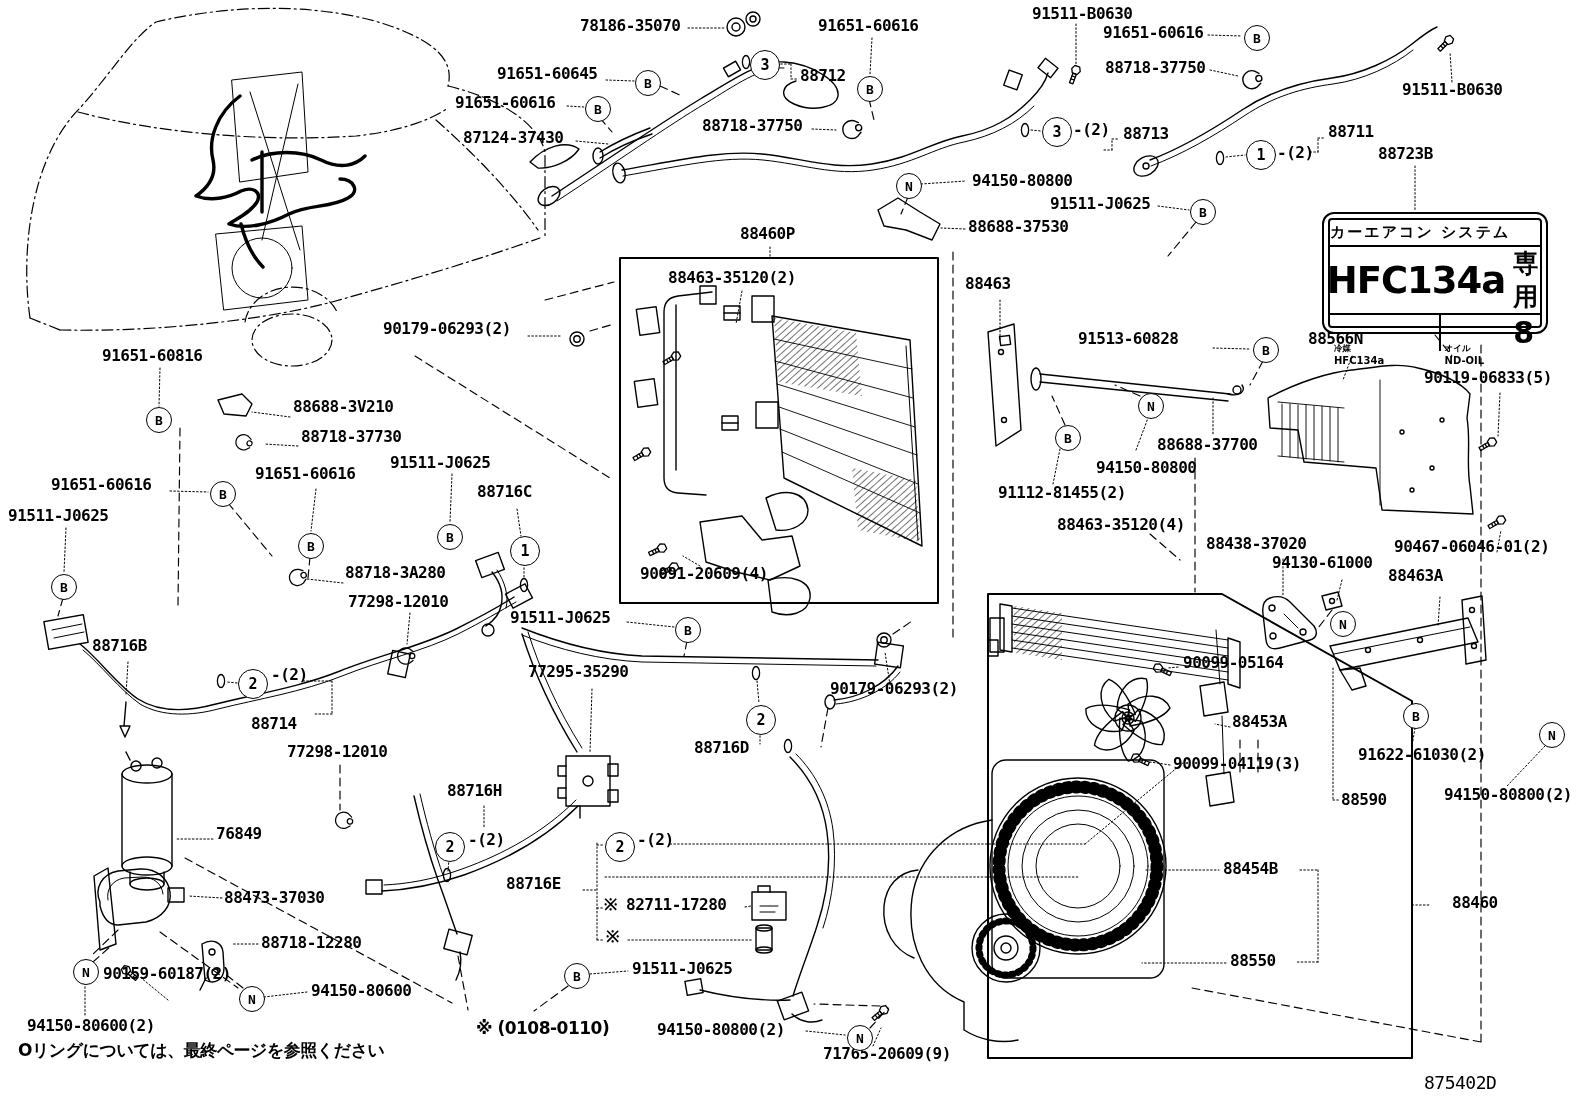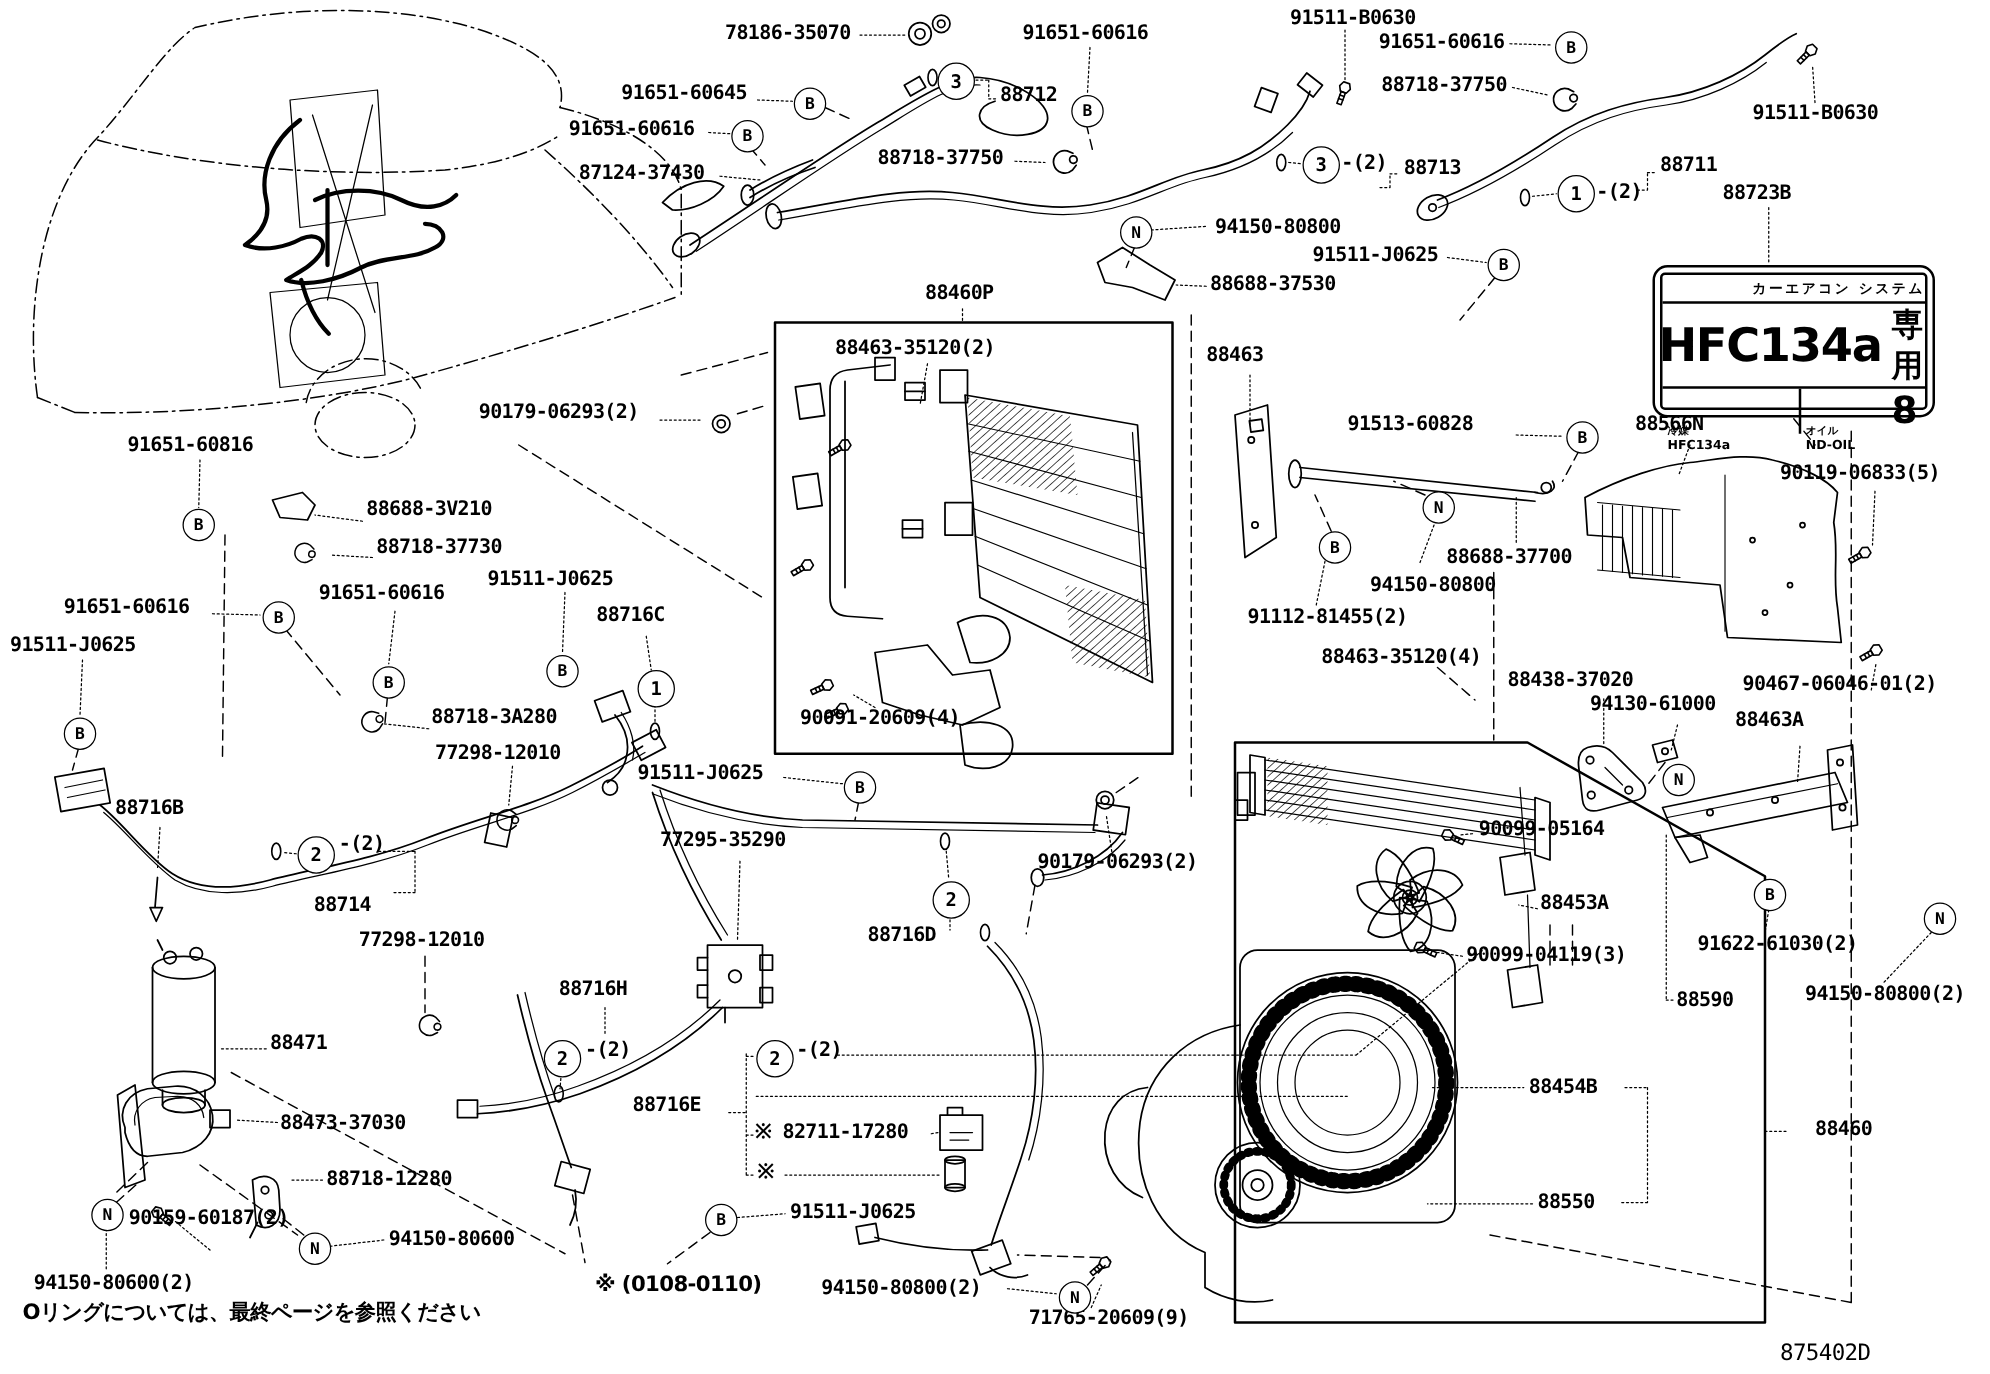--- a/index.html
+++ b/index.html
@@ -14,21 +14,21 @@
   .dwg{font-size:18px;font-weight:400;}
   .badge{position:absolute;border:1.7px solid #000;border-radius:50%;background:#fff;
          display:flex;align-items:center;justify-content:center;
          font-weight:700;font-size:13px;line-height:1;z-index:5;}
   .badge.digit{font-size:15px;}
   
   #plate{position:absolute;left:1322px;top:212px;width:226px;height:122px;
          border:2.5px solid #000;border-radius:12px;padding:4px;box-sizing:border-box;background:#fff;z-index:4;}
   #plate .inner{border:2px solid #000;border-radius:4px;width:100%;height:100%;box-sizing:border-box;
          display:flex;flex-direction:column;font-family:"DejaVu Sans","Liberation Sans",sans-serif;}
-  #plate .hdr{border-bottom:2px solid #000;font-size:11px;font-weight:700;text-align:right;
+  #plate .hdr{border-bottom:2px solid #000;font-size:15px;font-weight:700;text-align:left;
          padding:3px 0;letter-spacing:2px;}
   #plate .main{flex:1;display:flex;align-items:center;justify-content:center;gap:8px;}
   #plate .main .big{font-size:37px;font-weight:800;letter-spacing:-1px;font-family:"DejaVu Sans","Liberation Sans",sans-serif;}
   #plate .main .suf{font-size:25px;font-weight:800;letter-spacing:5px;}
   #plate .row{border-top:2px solid #000;display:flex;height:36px;}
   #plate .cell{flex:1.1;padding:2px 4px;box-sizing:border-box;}
   #plate .cell2{flex:1;border-left:2px solid #000;padding:2px 4px;box-sizing:border-box;
          display:flex;align-items:center;}
   #plate .tag{font-size:8.5px;font-weight:700;display:block;margin-top:43px;}
   #plate .val{font-size:10px;font-weight:800;}
@@ -467,21 +467,21 @@
       <div class="lbl sm" style="left: 1183px; top: 655px;">90099-05164</div>
       <div class="lbl lg" style="left: 1232px; top: 714px;">88453A</div>
       <div class="lbl sm" style="left: 1173px; top: 756px;">90099-04119(3)</div>
       <div class="lbl lg" style="left: 1341px; top: 792px;">88590</div>
       <div class="lbl sm" style="left: 1358px; top: 747px;">91622-61030(2)</div>
       <div class="lbl sm" style="left: 1444px; top: 787px;">94150-80800(2)</div>
       <div class="lbl lg" style="left: 92px; top: 638px;">88716B</div>
       <div class="lbl sm" style="left: 271px; top: 667px;">-(2)</div>
       <div class="lbl lg" style="left: 251px; top: 716px;">88714</div>
       <div class="lbl sm" style="left: 287px; top: 744px;">77298-12010</div>
-      <div class="lbl lg" style="left: 216px; top: 826px;">88471</div>
+      <div class="lbl lg" style="left: 216px; top: 826px;">76849</div>
       <div class="lbl sm" style="left: 224px; top: 890px;">88473-37030</div>
       <div class="lbl sm" style="left: 261px; top: 935px;">88718-12280</div>
       <div class="lbl sm" style="left: 103px; top: 966px;">90159-60187(2)</div>
       <div class="lbl sm" style="left: 311px; top: 983px;">94150-80600</div>
       <div class="lbl sm" style="left: 27px; top: 1018px;">94150-80600(2)</div>
       <div class="lbl lg" style="left: 447px; top: 783px;">88716H</div>
       <div class="lbl sm" style="left: 468px; top: 832px;">-(2)</div>
       <div class="lbl lg" style="left: 506px; top: 876px;">88716E</div>
       <div class="lbl sm" style="left: 637px; top: 832px;">-(2)</div>
       <div class="lbl sm" style="left: 604px; top: 897px;">※ 82711-17280</div>

